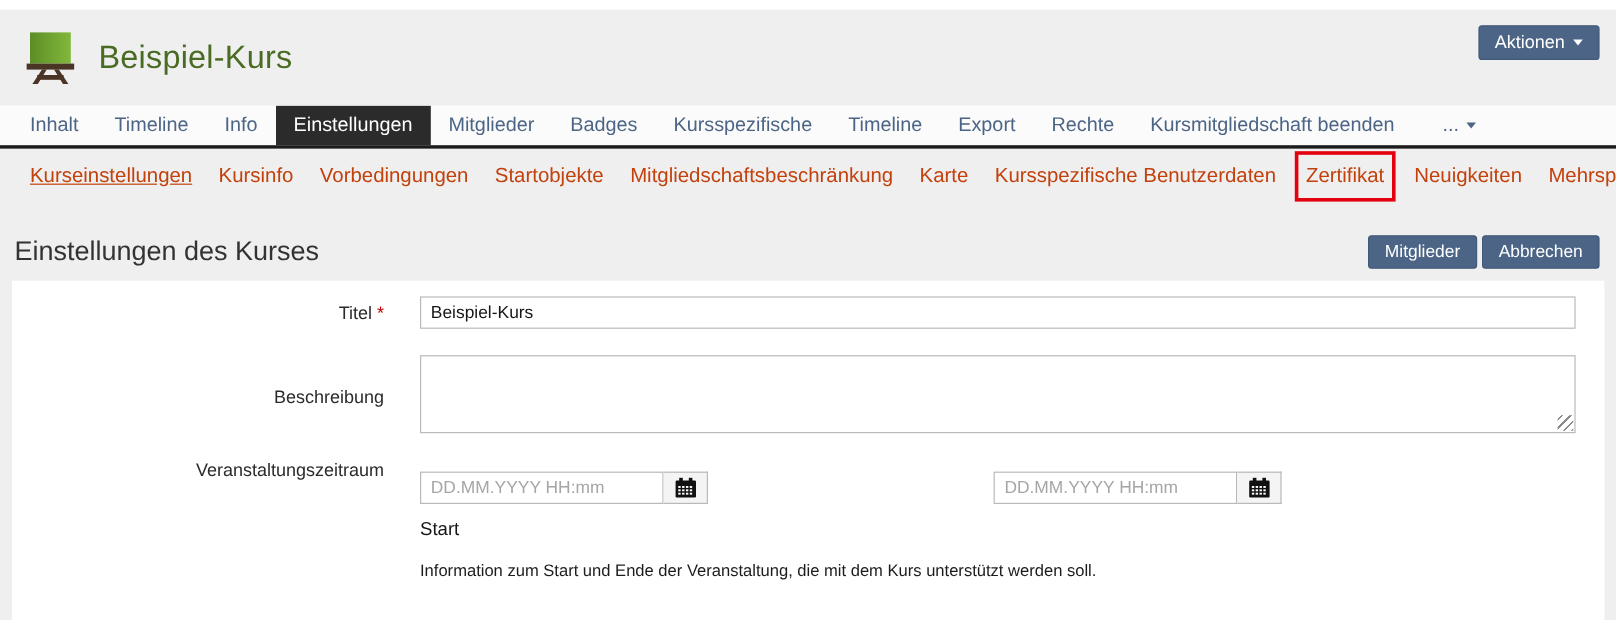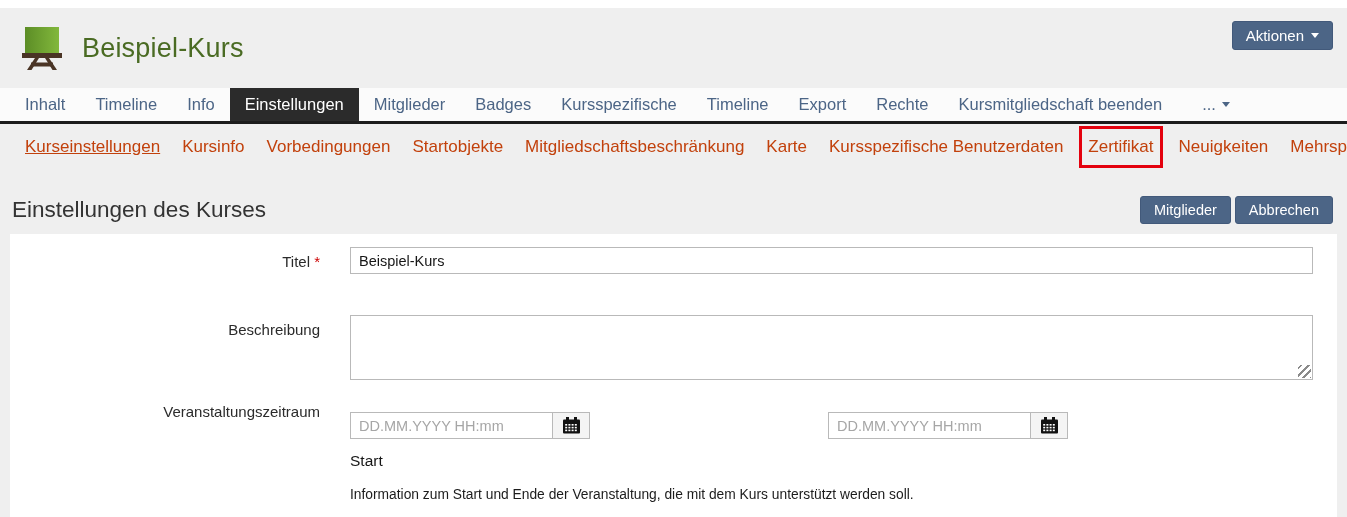--- a/index.html
+++ b/index.html
@@ -40,21 +40,21 @@
   .content-bg { background: #efefef; height: 285px; padding: 0 10px; }
   .panel { background: #fff; height: 100%; padding-top: 13px; }
   .form-row { display: flex; }
   .label-col { width: 340px; flex: 0 0 340px; text-align: right; padding-right: 30px; font-size: 15px; color: #2b2b2b; }
   .control-col { flex: 1; padding-right: 24px; }
   .row-title { align-items: center; }
   .row-title .label-col { padding-top: 2px; }
   .req-star { color: #cc0000; }
   .text-input { width: 100%; height: 27px; border: 1px solid #b9b9b9; font-size: 14.5px; color: #161616;
     padding: 0 8px; font-family: inherit; background: #fff; }
-  .row-desc { margin-top: 41px; }
+  .row-desc { margin-top: 22px; align-items: center; }
   .row-desc .label-col { padding-top: 6px; }
   .textarea-wrap { position: relative; }
   textarea.desc { width: 100%; height: 65px; border: 1px solid #b9b9b9; resize: none; font-family: inherit; font-size: 14.5px; padding: 4px 8px; display: block; }
   .resize-handle { position: absolute; right: 2px; bottom: 2px; width: 13px; height: 13px;
     background: repeating-linear-gradient(135deg, transparent 0 2px, #8a8a8a 2px 3.5px, transparent 3.5px 5px); cursor: nwse-resize; }
   .row-period { margin-top: 21px; }
   .label-col.top { padding-top: 2px; }
   .checkbox-line { display: flex; align-items: center; font-size: 15.5px; color: #161616; }
   .checkbox-line input { width: 14px; height: 14px; margin-right: 4px; accent-color: #4c6586; }
   .date-row { display: flex; margin-top: 11px; }

